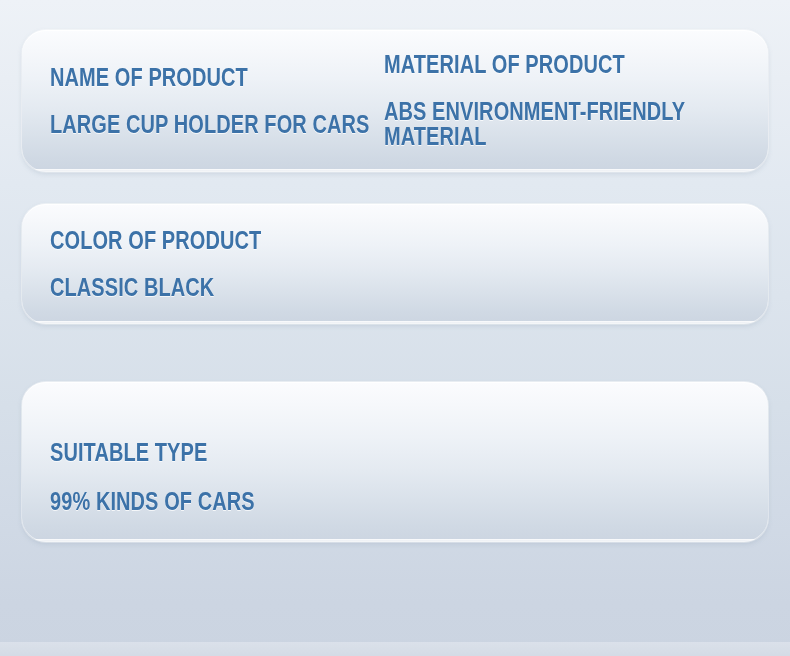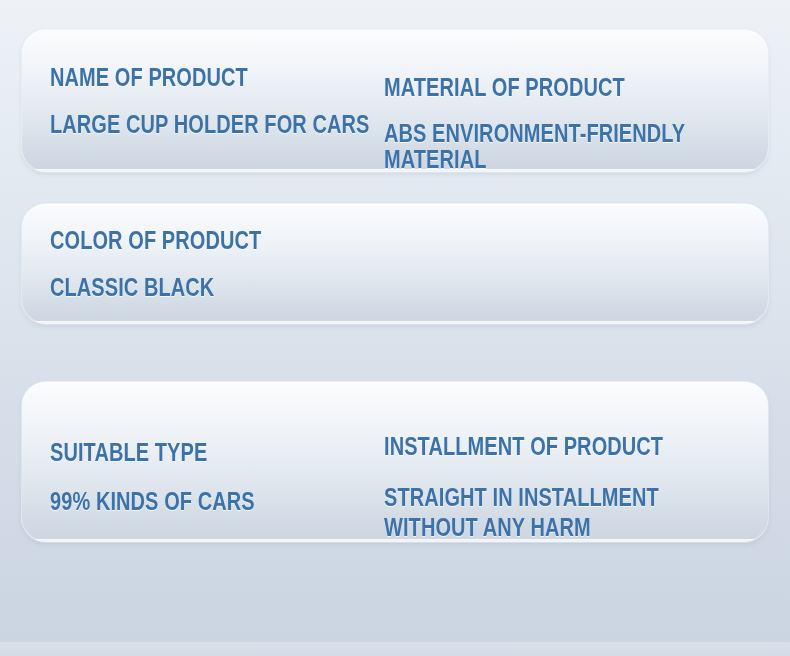--- a/index.html
+++ b/index.html
@@ -89,21 +89,21 @@
     display: flex;
   }
 
   .col {
     box-sizing: border-box;
     display: flex;
     flex-direction: column;
     justify-content: center;
   }
   .col-left  { width: 356px; padding-left: 28px; }
-  .col-right { width: 390px; padding-left: 6px; justify-content: flex-end; }
+  .col-right { width: 390px; padding-left: 6px; }
 
   .spec-label,
   .spec-value {
     color: #3c72a8;
     font-family: "Liberation Sans", sans-serif;
     font-weight: 700;
     text-transform: uppercase;
     letter-spacing: 0.1px;
     white-space: pre-line;
     transform: scaleX(0.80);
@@ -152,23 +152,18 @@
       </div>
     </div>
   </div>
 
   <div class="spec-card" id="card-2">
     <div class="card-cols">
       <div class="col col-left">
         <div class="spec-label">SUITABLE TYPE</div>
         <div class="spec-value">99% KINDS OF CARS</div>
       </div>
-      <div class="col col-right">
-        <div class="spec-label">INSTALLMENT OF PRODUCT</div>
-        <div class="spec-value">STRAIGHT IN INSTALLMENT
-WITHOUT ANY HARM</div>
-      </div>
     </div>
   </div>
 
 </div>
 
 <div class="bottom-band"></div>
 
 </body></html>

